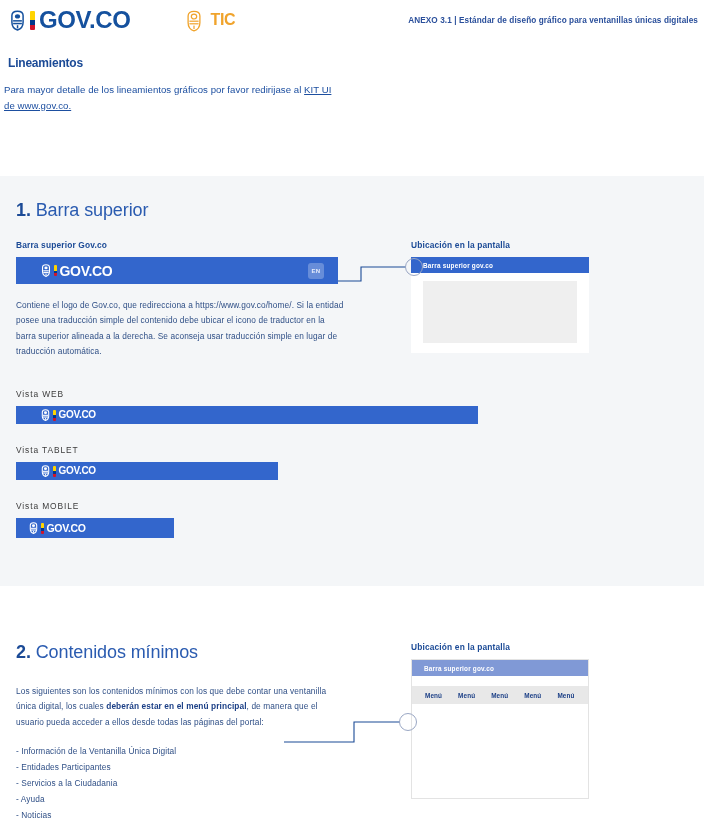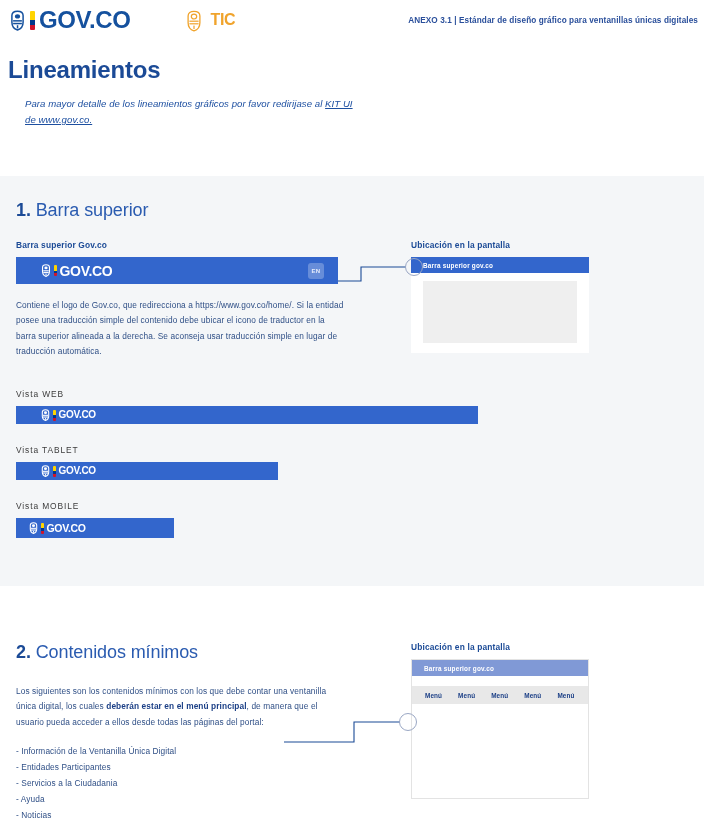--- a/index.html
+++ b/index.html
@@ -87,29 +87,28 @@
   }
 
   
   .intro {
     position: absolute;
     top: 56px; left: 0;
     width: 704px;
   }
   .intro-title {
     margin: 0 0 12px 8px;
-    font-size: 24px;
+    font-size: 12px;
     font-weight: 700;
     color: #1b4a96;
     letter-spacing: -0.2px;
   }
   .intro-cols {
     display: flex;
-    padding: 0 25px;
-    font-style: italic;
+    padding: 0 4px;
   }
   .intro-col-left { width: 340px; }
   .intro-col-right { width: 344px; margin-left: 6px; }
   .intro-p {
     margin: 0;
     font-size: 9.6px;
     line-height: 1.62;
     color: #1d4fa0;
     letter-spacing: 0.05px;
   }

